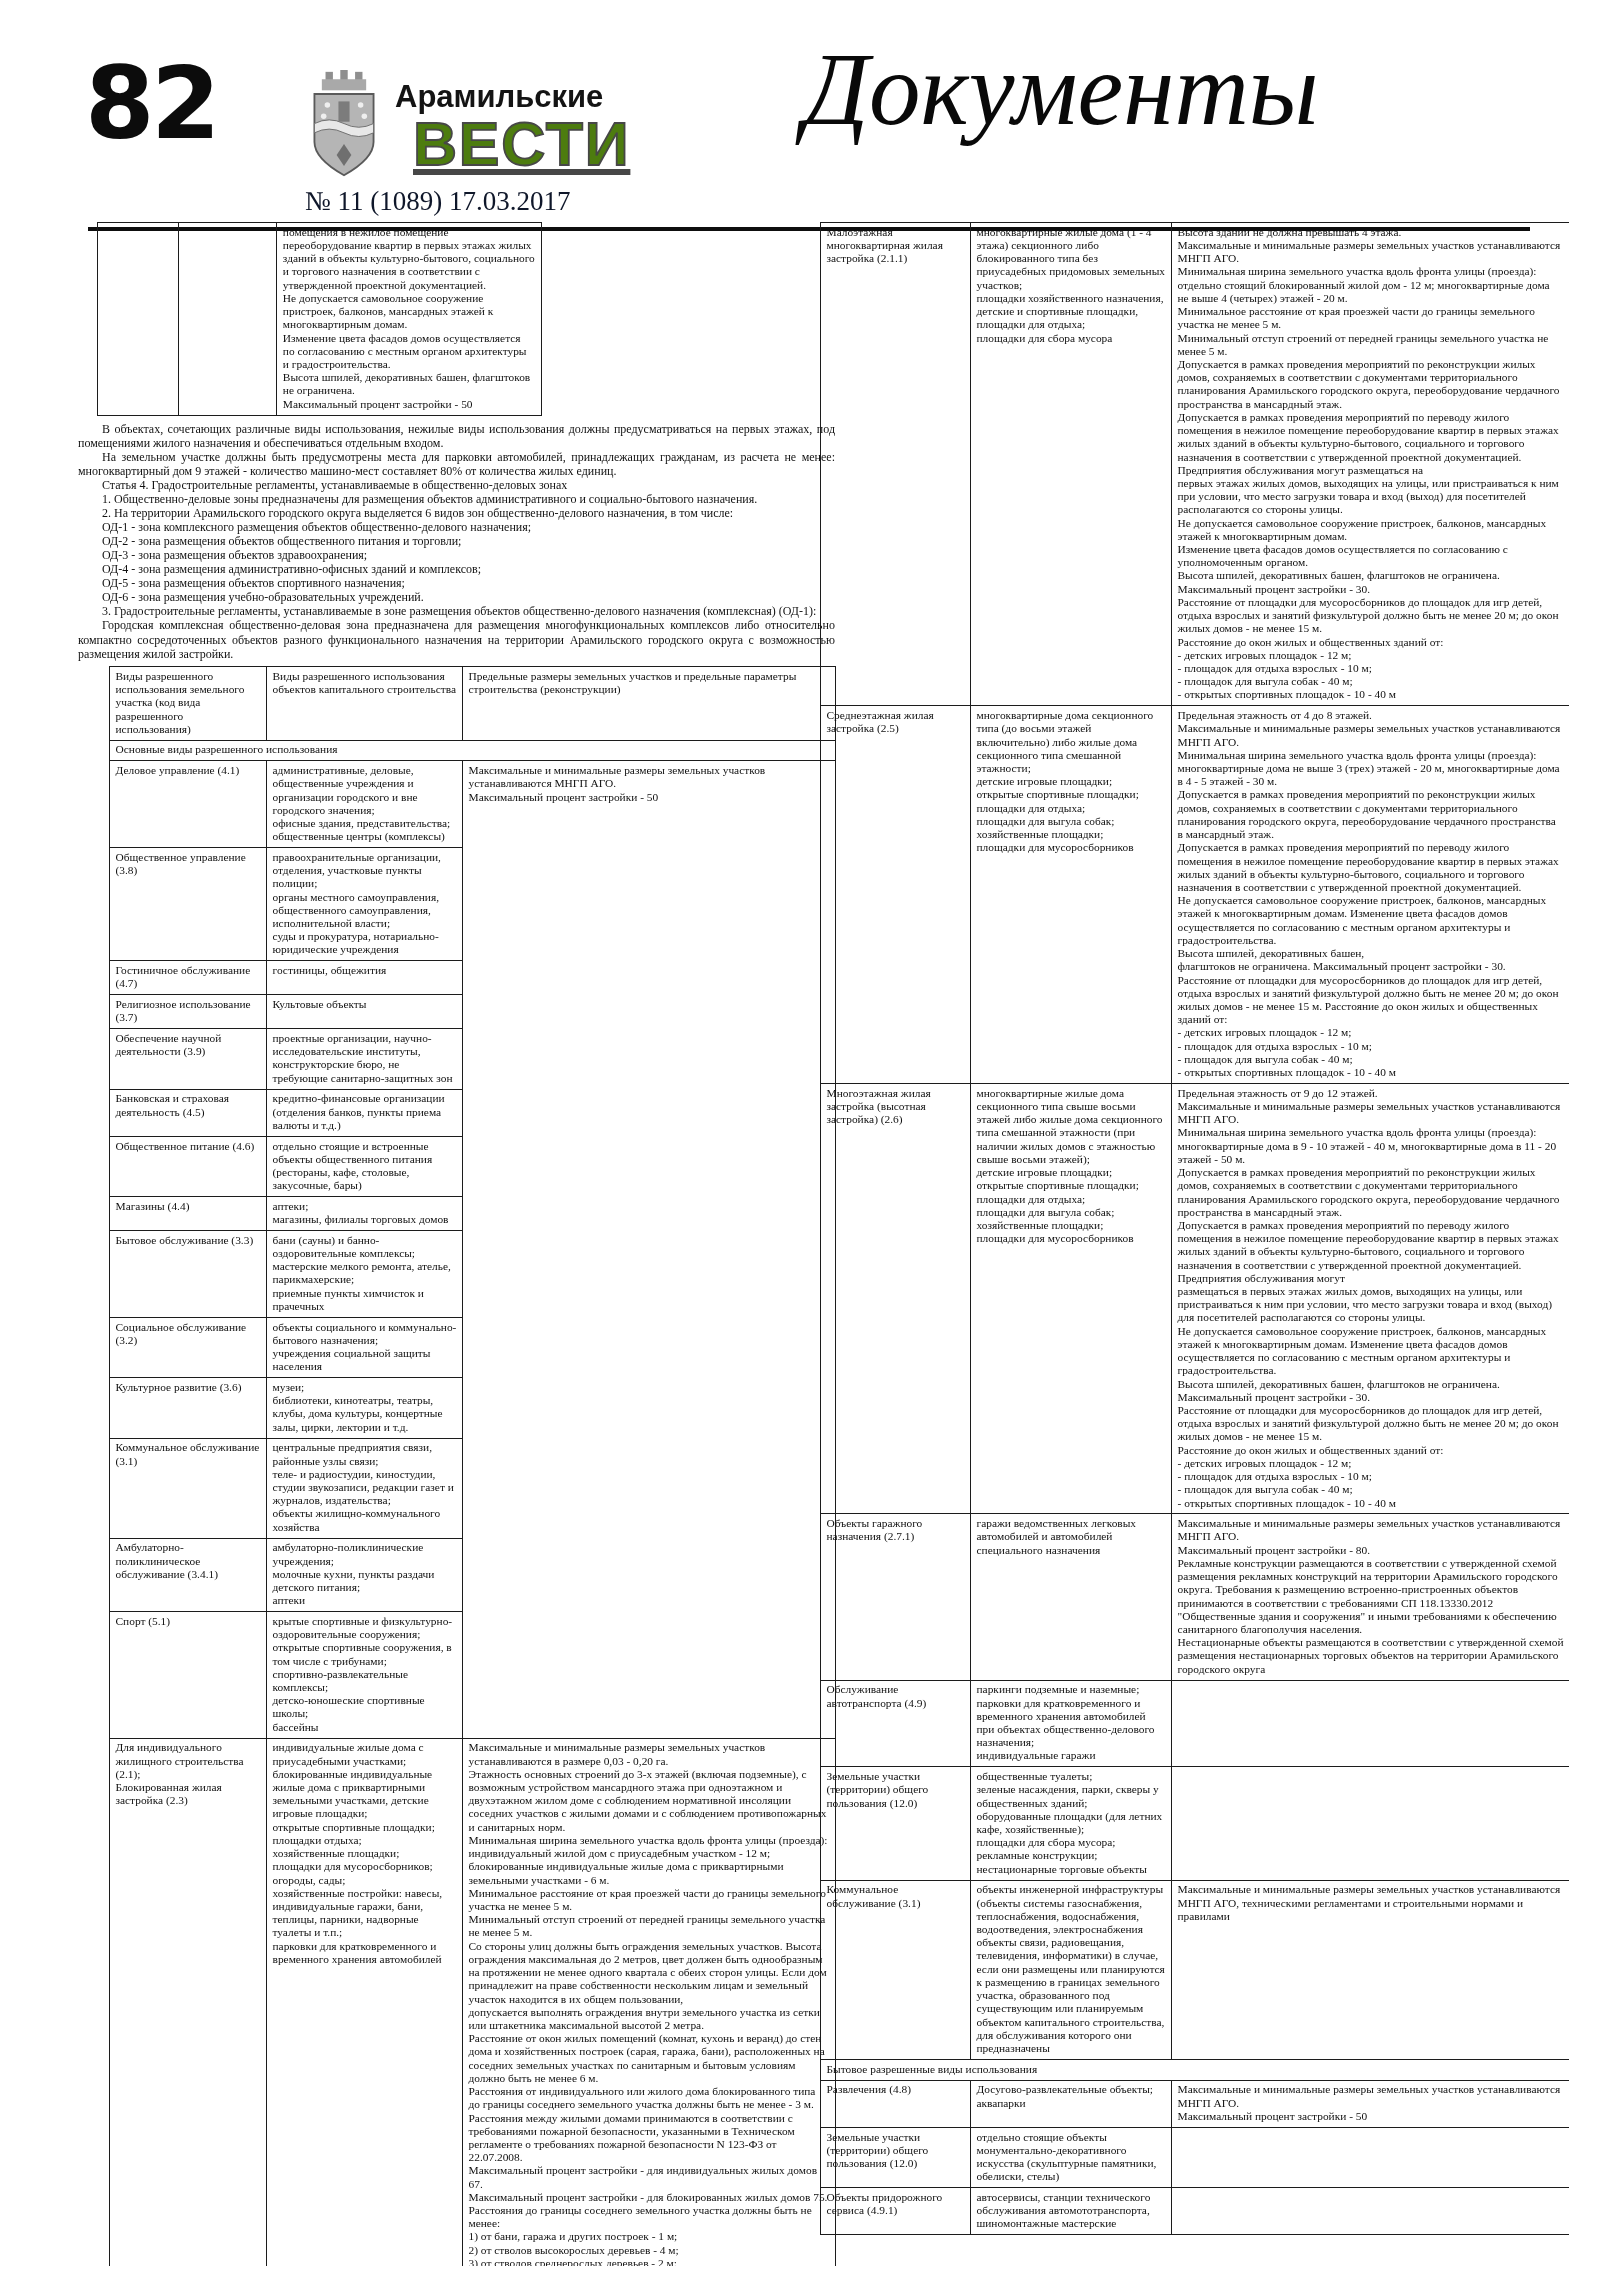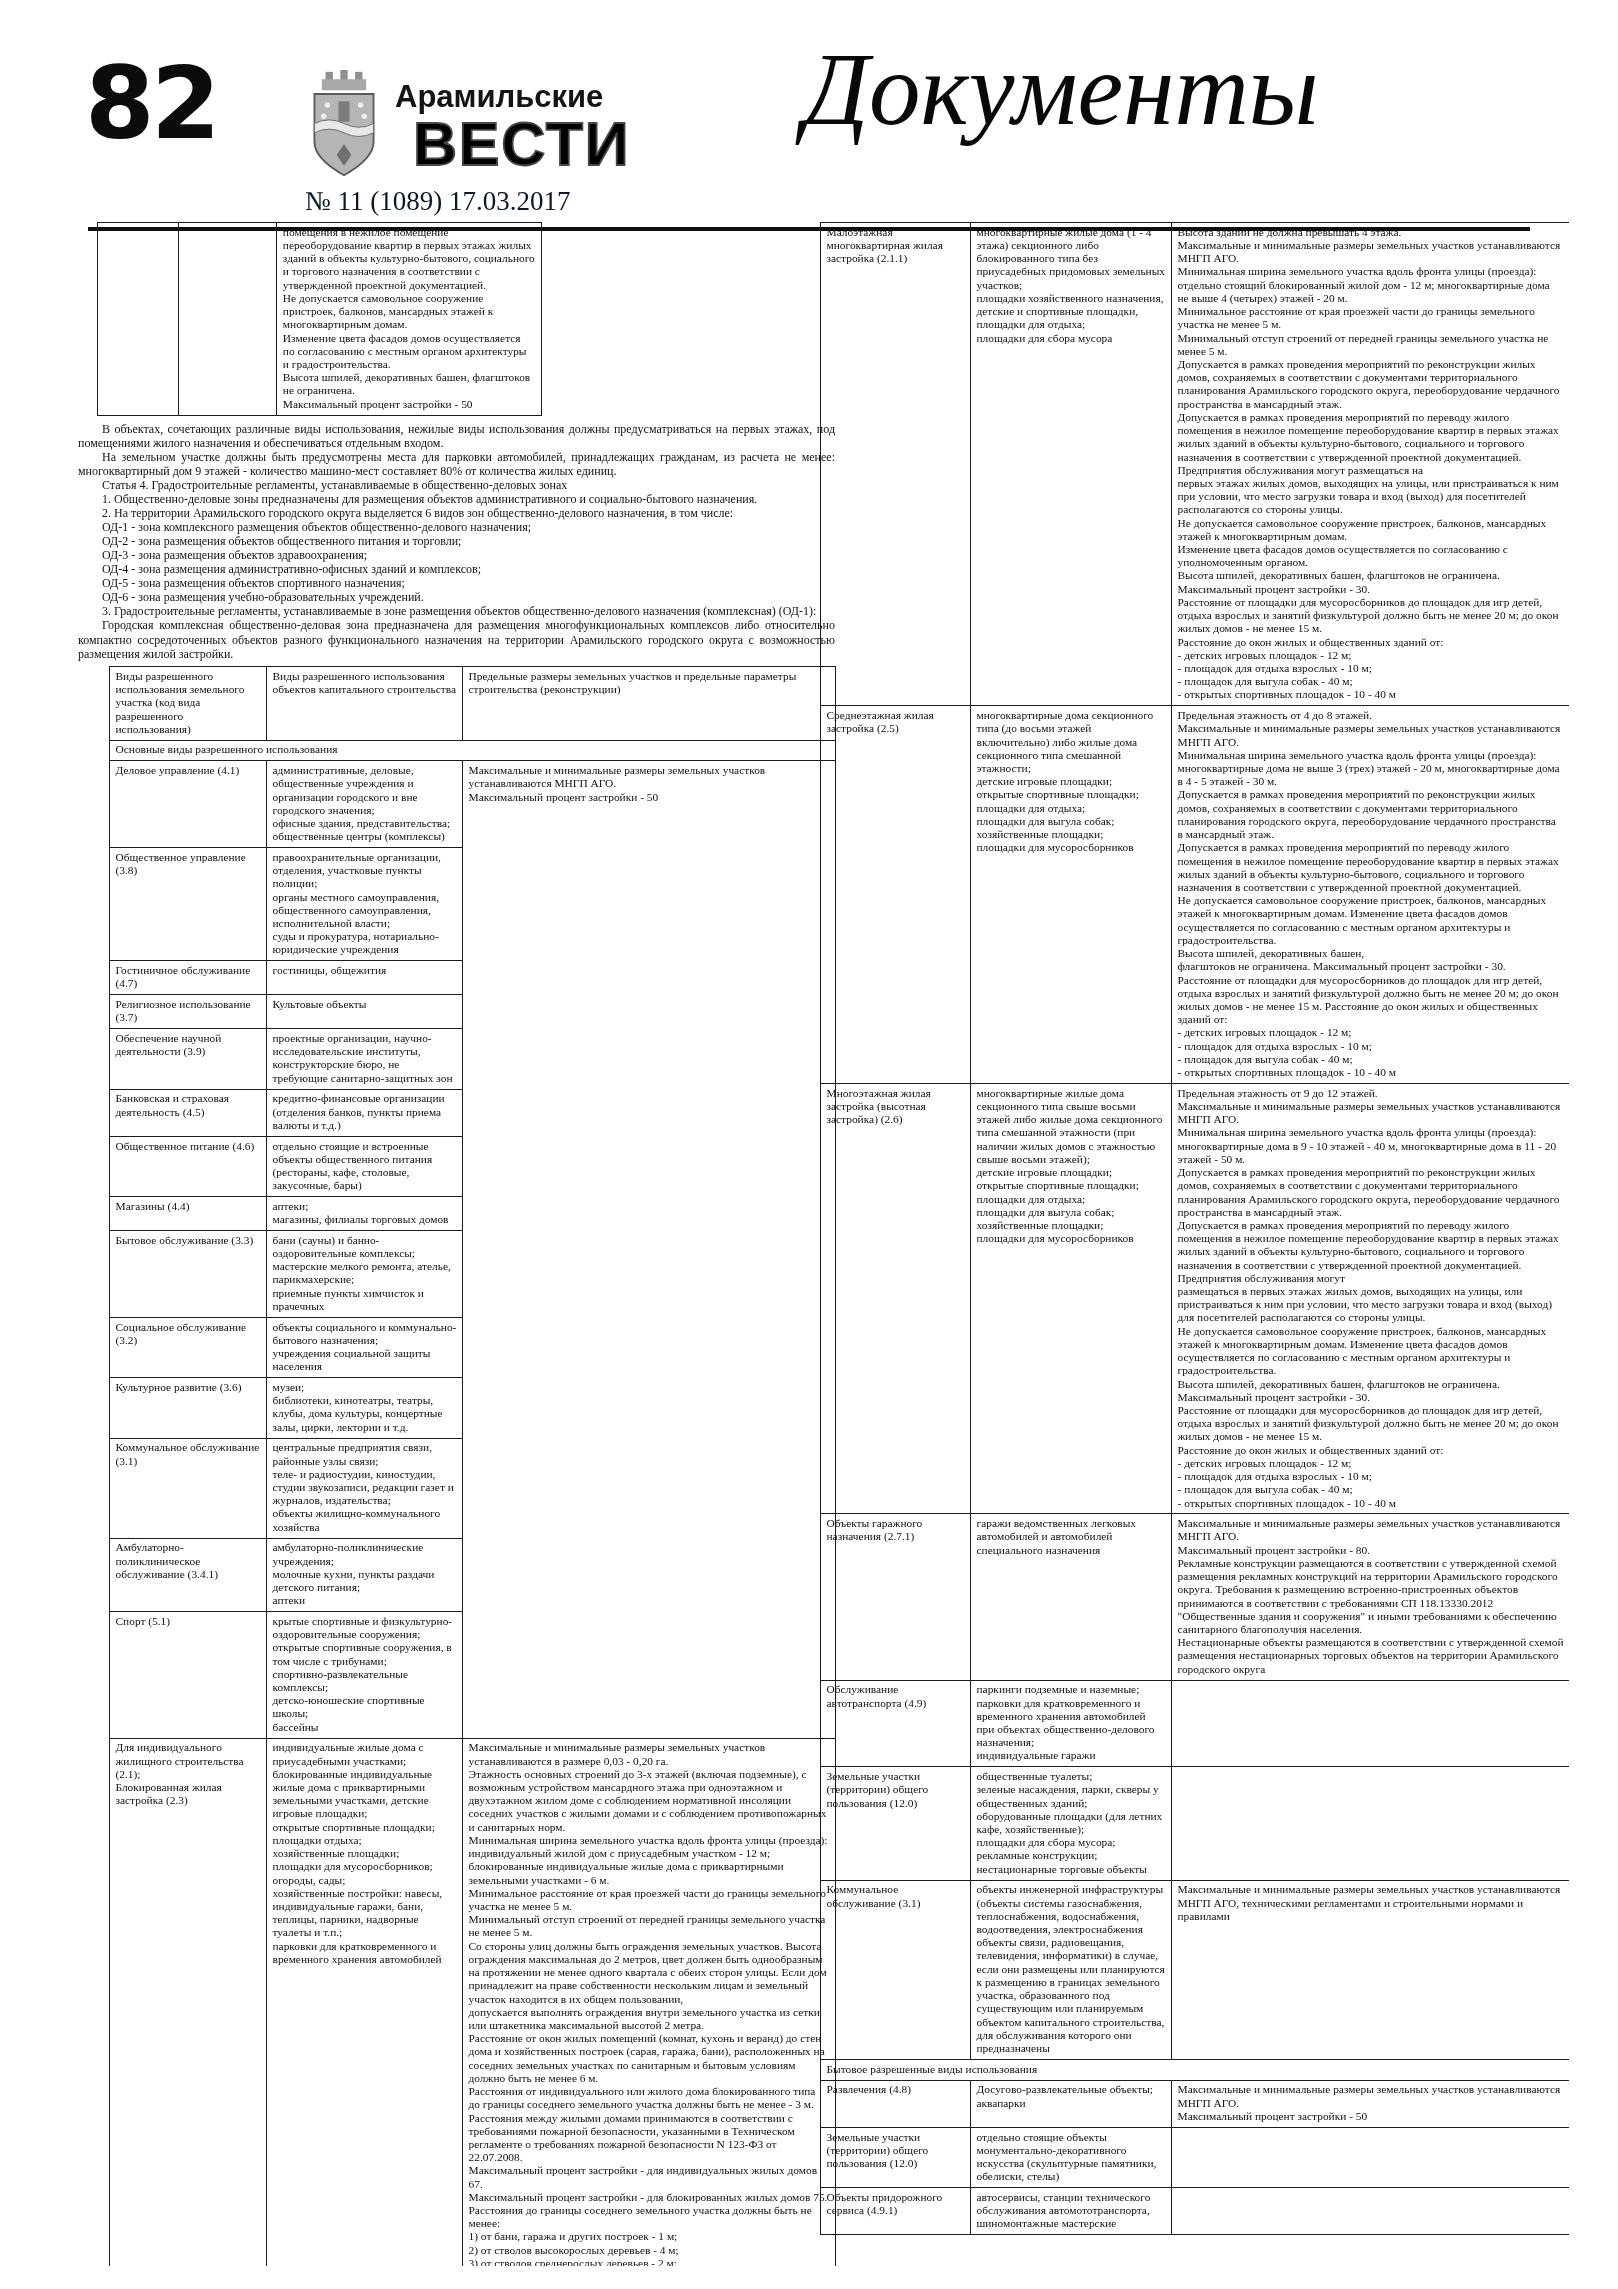--- a/index.html
+++ b/index.html
@@ -6,21 +6,21 @@
   body{width:1619px;height:2290px;position:relative;overflow:hidden;
        font-family:"Liberation Serif",serif;color:#111;}
   
   .masthead{position:absolute;left:0;top:0;width:1477px;height:233px;}
   .pagenum{position:absolute;left:85px;top:54px;font-family:"DejaVu Sans",sans-serif;
            font-weight:bold;font-size:100px;line-height:1;letter-spacing:-3.7px;color:#0c0c0c;}
   .logo{position:absolute;left:305px;top:70px;width:78px;height:109px;}
   .brand1{position:absolute;left:395px;top:79px;font-family:"Liberation Sans",sans-serif;
           font-weight:bold;font-size:31px;color:#141414;}
   .brand2{position:absolute;left:413px;top:109px;font-family:"Liberation Sans",sans-serif;
-          font-weight:bold;font-size:61px;letter-spacing:1.8px;color:#000000;
+          font-weight:bold;font-size:61px;letter-spacing:1.8px;color:#4d7c0f;text-decoration:underline;
           -webkit-text-stroke:1.8px #474747;}
   .issue{position:absolute;left:305px;top:186px;font-size:27px;color:#0f172a;}
   .docs-title{position:absolute;left:738px;top:28px;width:646px;text-align:center;
               font-family:"Liberation Serif",serif;font-style:italic;font-size:103px;
               line-height:1.2;color:#090909;}
   .mast-rule{position:absolute;left:88px;top:227px;width:1442px;height:3.7px;background:#0e0e0e;}
   
   .col{position:absolute;top:222px;height:2044px;overflow:hidden;}
   .col.left{left:78px;width:759px;}
   .col.right{left:820px;width:749px;}

